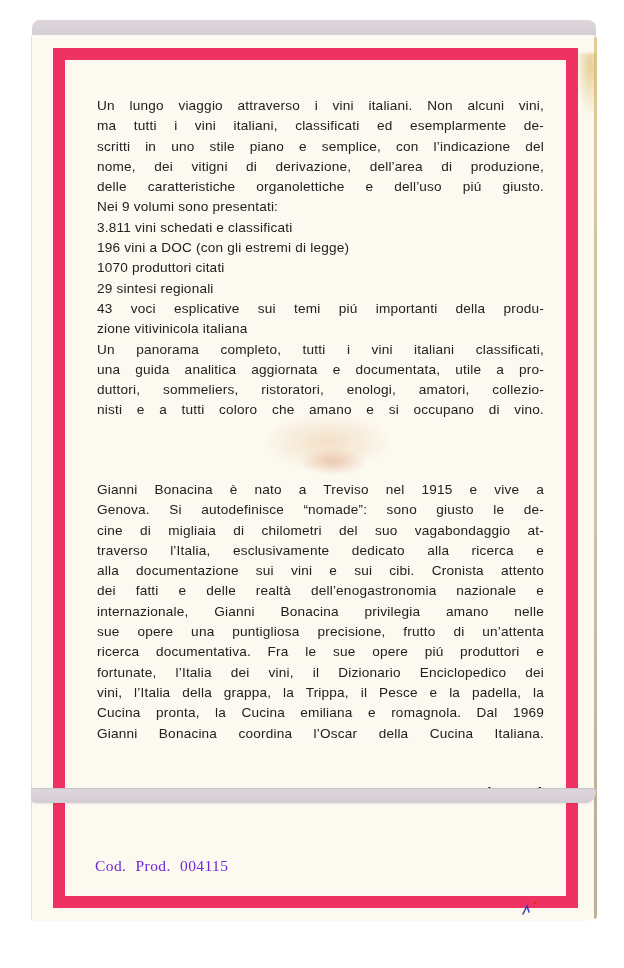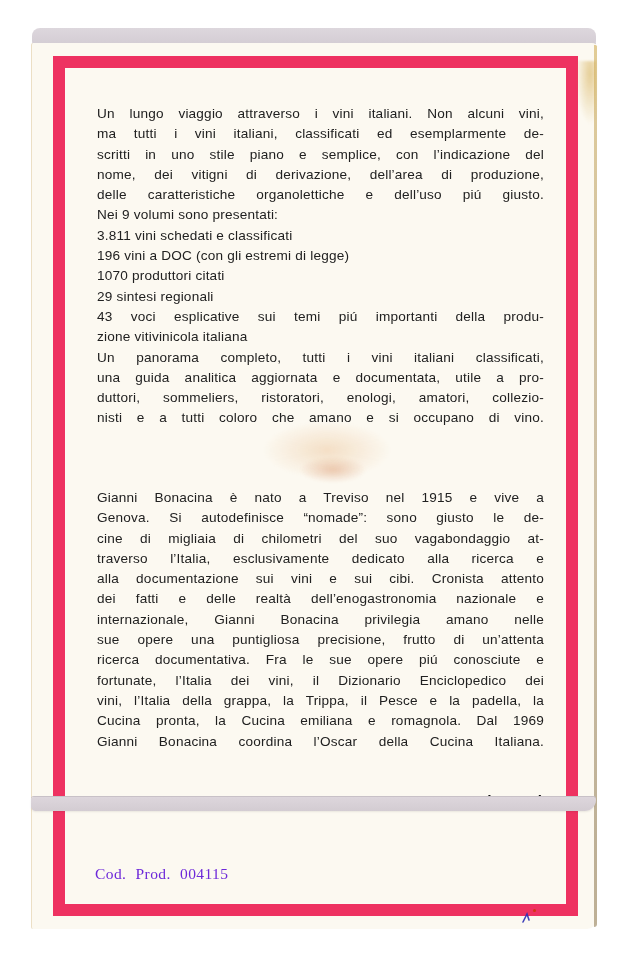--- a/index.html
+++ b/index.html
@@ -4,21 +4,21 @@
 <style>
   html,body{margin:0;padding:0;}
   body{
     width:624px;height:968px;
     background:#ffffff;
     font-family:"Liberation Sans", sans-serif;
     overflow:hidden;
     position:relative;
   }
   .book{
-    position:absolute;left:31px;top:28px;width:566px;height:783px;text-decoration:underline;
+    position:absolute;left:31px;top:20px;width:566px;height:783px;text-decoration:underline;
   }
   .edge-top{
     position:absolute;left:1px;top:0;right:1px;height:16px;
     background:linear-gradient(#ddd7dd,#d4cdd4);
     border-radius:8px 8px 3px 3px;
     box-shadow:0 1px 0 #bfb8be;
   }
   .edge-bottom{
     position:absolute;left:0;bottom:0;right:1px;height:14px;
     background:linear-gradient(#ddd6dc,#d3ccd2);
@@ -116,21 +116,21 @@
 
     <div class="text-col bio">
         <div class="tline just">Gianni Bonacina è nato a Treviso nel 1915 e vive a</div>
         <div class="tline just">Genova. Si autodefinisce “nomade”: sono giusto le de-</div>
         <div class="tline just">cine di migliaia di chilometri del suo vagabondaggio at-</div>
         <div class="tline just">traverso l’Italia, esclusivamente dedicato alla ricerca e</div>
         <div class="tline just">alla documentazione sui vini e sui cibi. Cronista attento</div>
         <div class="tline just">dei fatti e delle realtà dell’enogastronomia nazionale e</div>
         <div class="tline just">internazionale, Gianni Bonacina privilegia amano nelle</div>
         <div class="tline just">sue opere una puntigliosa precisione, frutto di un’attenta</div>
-        <div class="tline just">ricerca documentativa. Fra le sue opere piú conosciute e</div>
+        <div class="tline just">ricerca documentativa. Fra le sue opere piú produttori e</div>
         <div class="tline just">fortunate, l’Italia dei vini, il Dizionario Enciclopedico dei</div>
         <div class="tline just">vini, l’Italia della grappa, la Trippa, il Pesce e la padella, la</div>
         <div class="tline just">Cucina pronta, la Cucina emiliana e romagnola. Dal 1969</div>
         <div class="tline just">Gianni Bonacina coordina l’Oscar della Cucina Italiana.</div>
       </div>
 
     <div class="price-row">
       <span class="price-label">I TRE VOLUMI LIRE DODICIMILA</span>
       <span class="price-code">(11.321)</span>
     </div>

